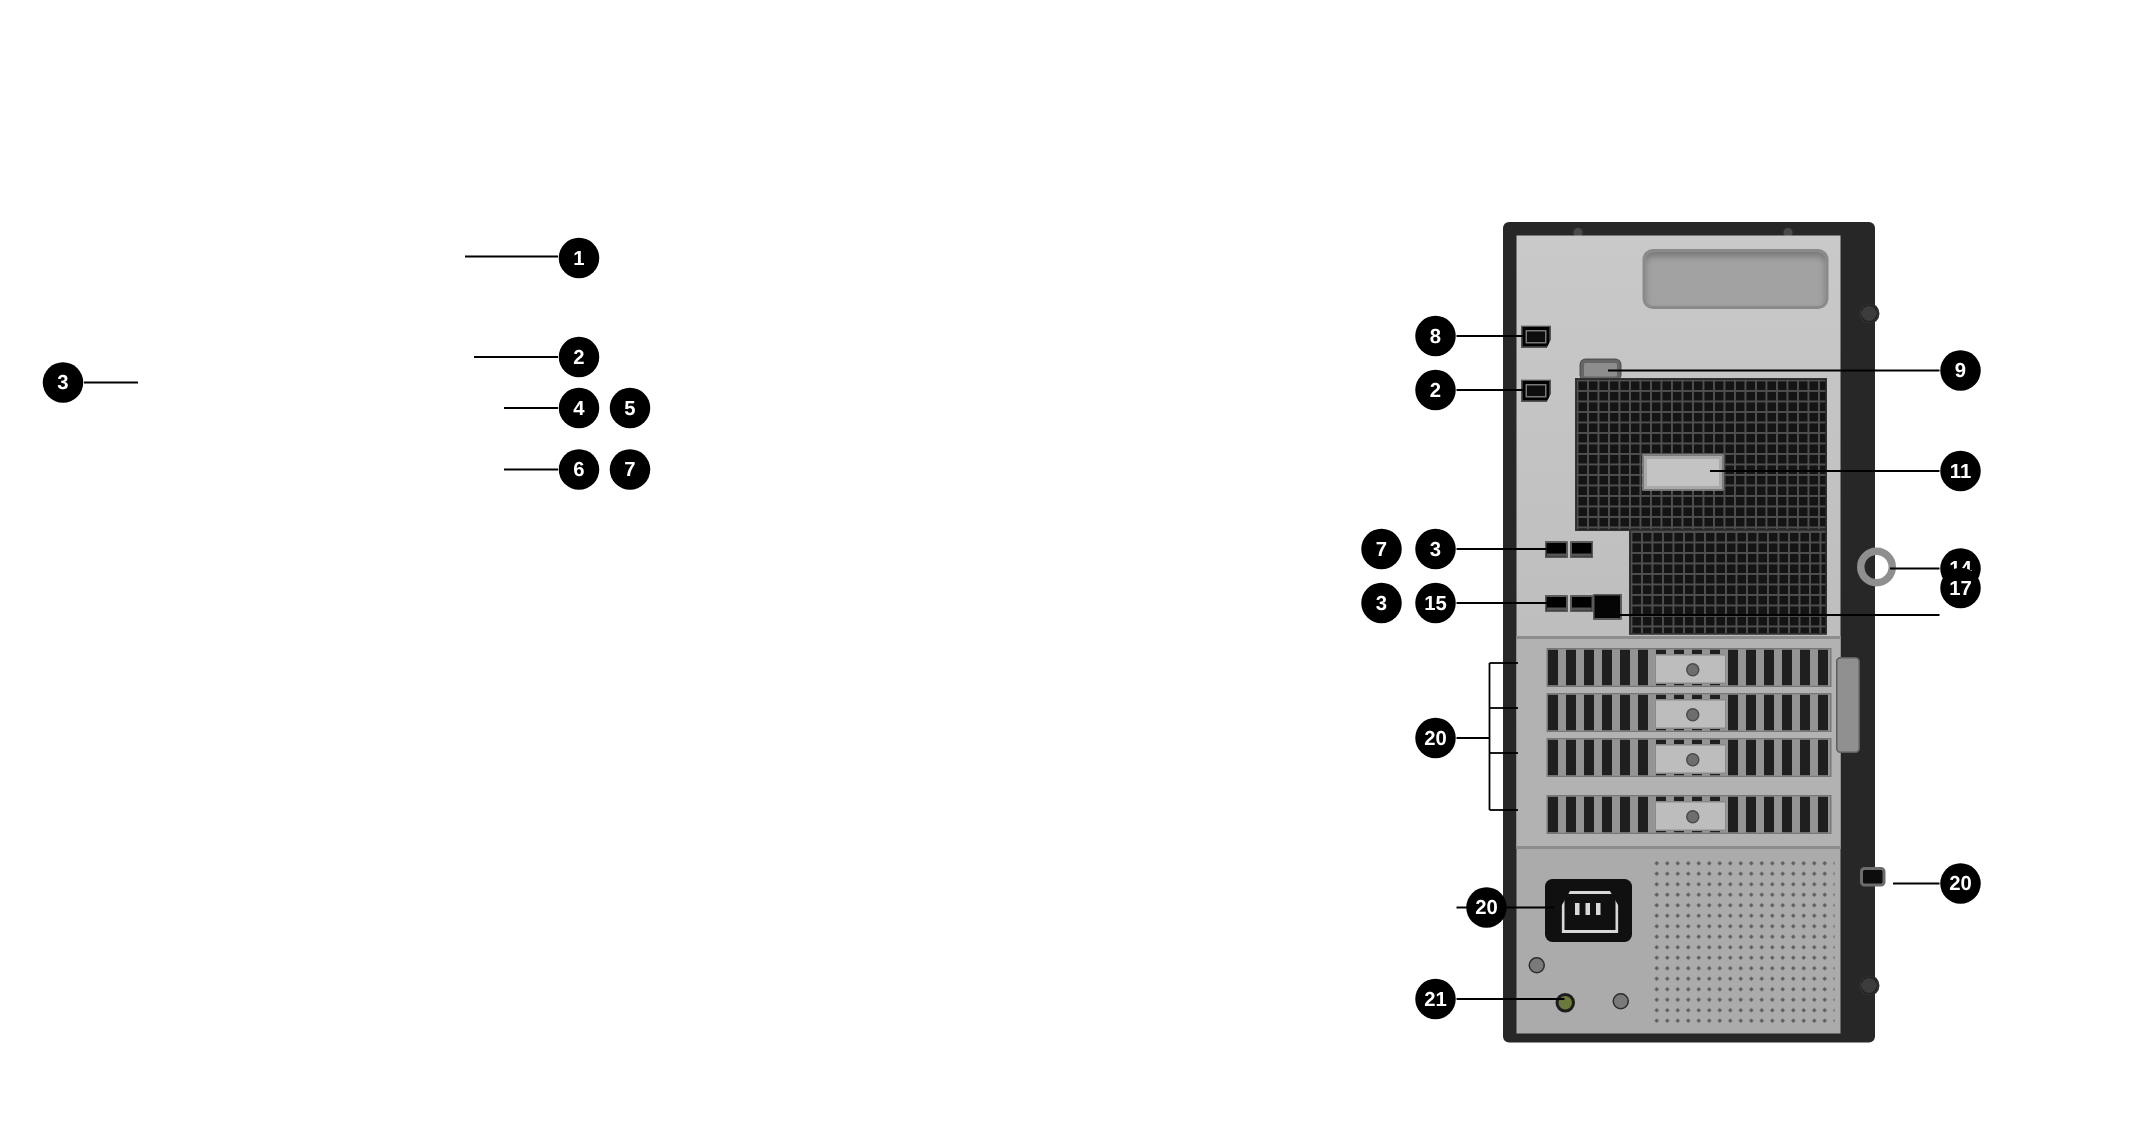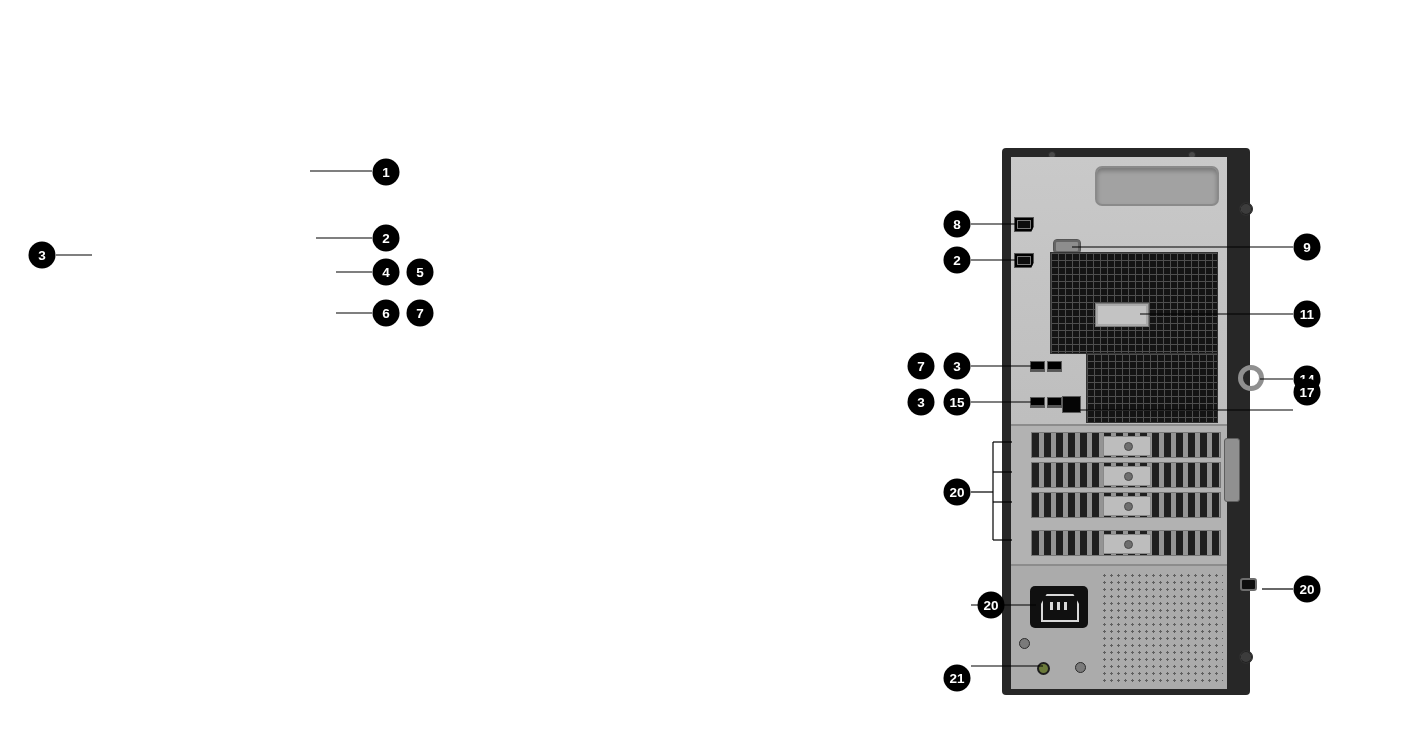--- a/index.html
+++ b/index.html
@@ -196,15 +196,15 @@
   <div class="callout" style="left:1307px;top:314px;">11</div>
   <div class="callout" style="left:921px;top:366px;">7</div>
   <div class="callout" style="left:957px;top:366px;">3</div>
   <div class="callout" style="left:921px;top:402px;">3</div>
   <div class="callout" style="left:957px;top:402px;">15</div>
   <div class="callout" style="left:1307px;top:379px;">14</div>
   <div class="callout" style="left:1307px;top:392px;">17</div>
   <div class="callout" style="left:957px;top:492px;">20</div>
   <div class="callout" style="left:1307px;top:589px;">20</div>
   <div class="callout" style="left:991px;top:605px;">20</div>
-  <div class="callout" style="left:957px;top:666px;margin-top:12px;">21</div>
+  <div class="callout" style="left:957px;top:666px;">21</div>
 
 </div>
 
 </body></html>

